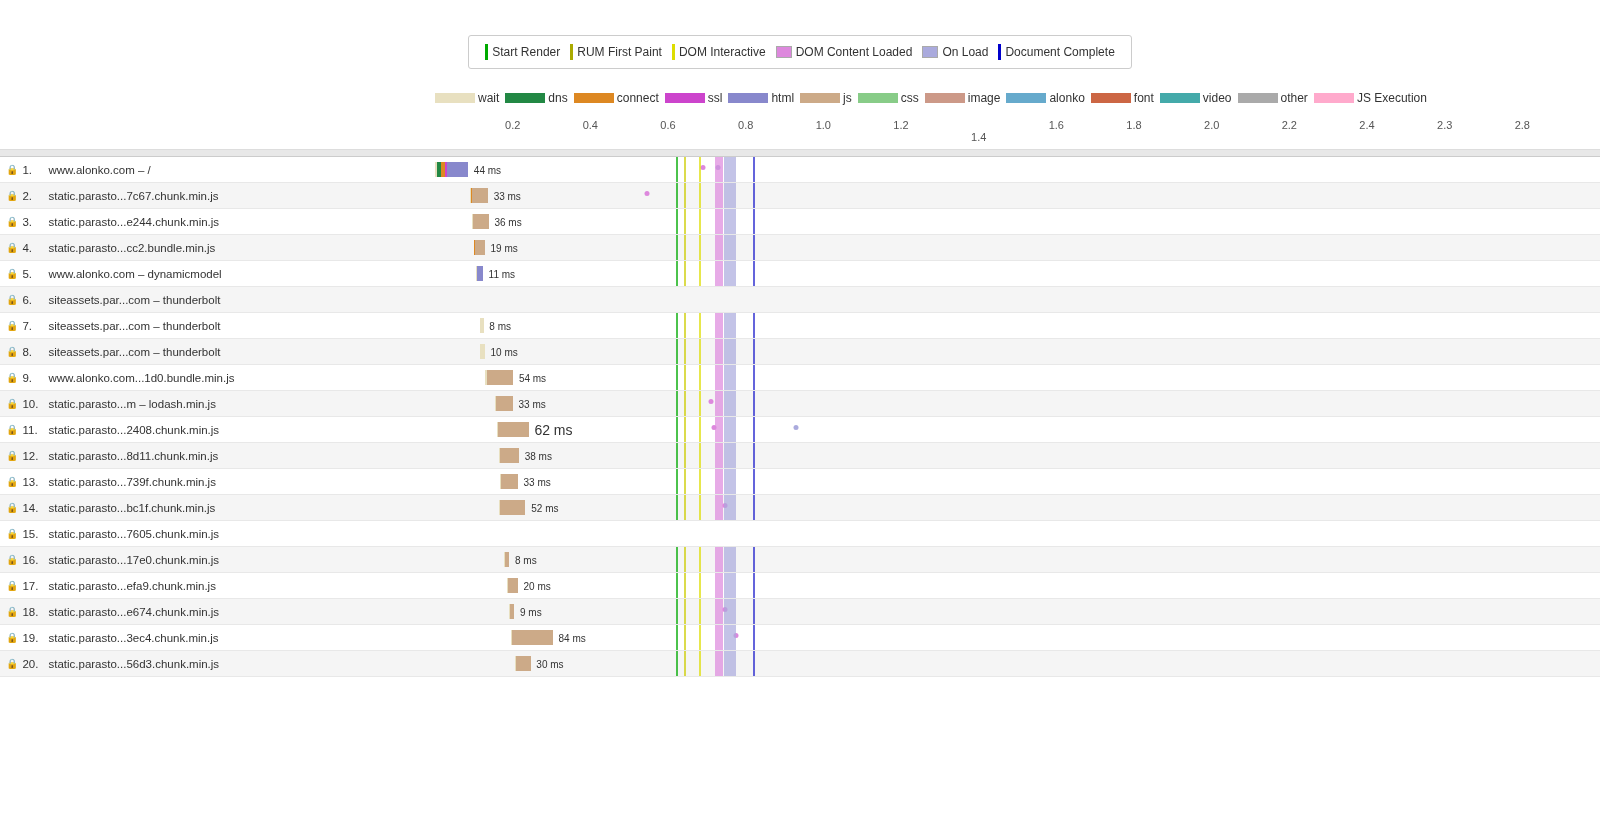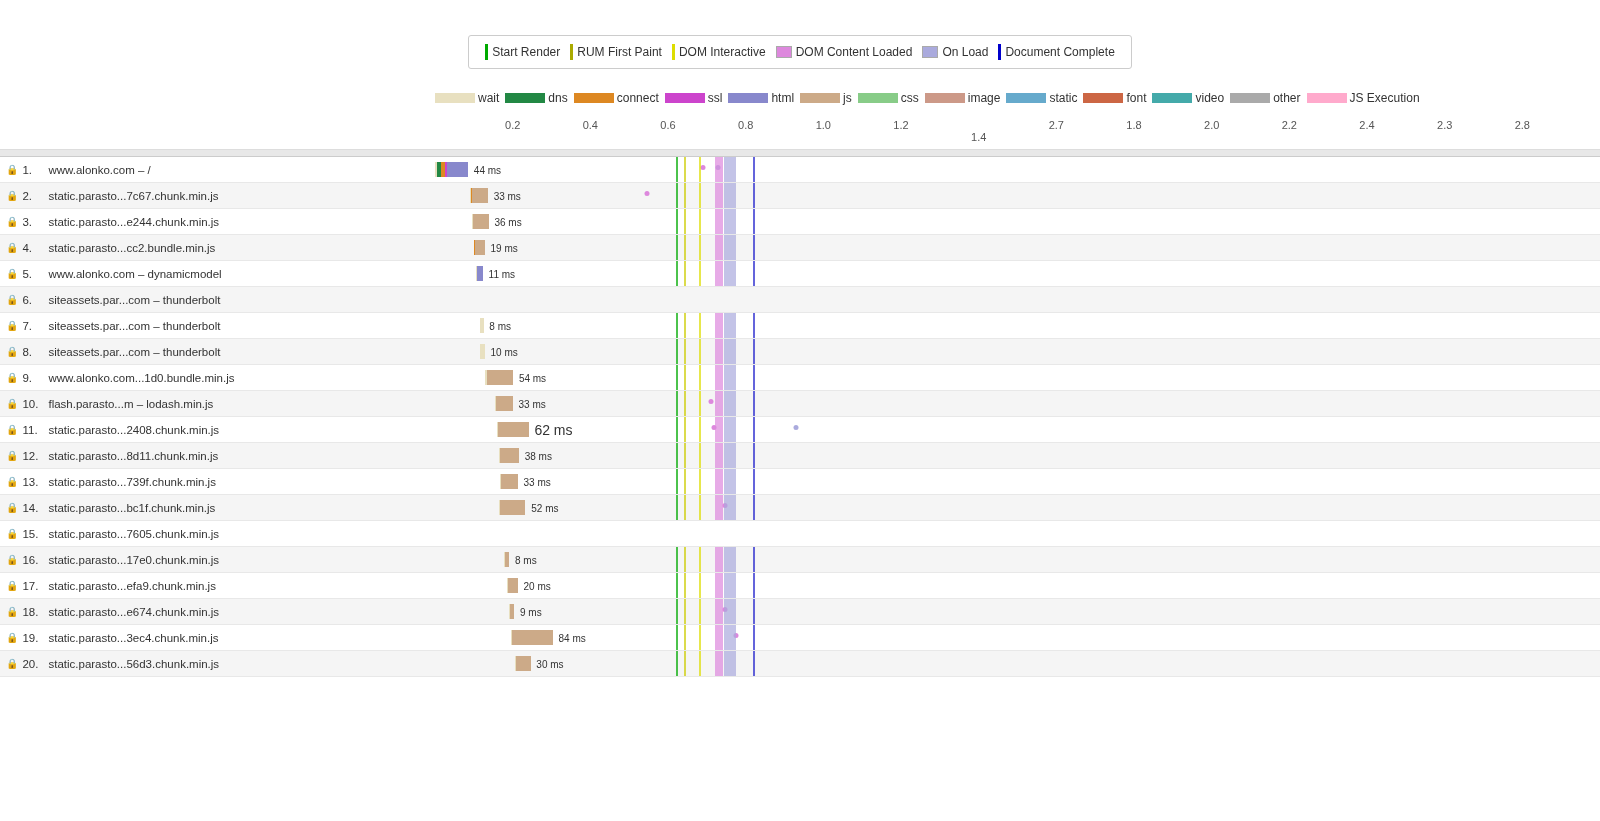--- a/index.html
+++ b/index.html
@@ -112,21 +112,21 @@
       <div class="type-item">
         <span style="display:inline-block;width:40px;height:10px;background:#88cc88;"></span>
         <span class="type-label">css</span>
       </div>
       <div class="type-item">
         <span style="display:inline-block;width:40px;height:10px;background:#cc9988;"></span>
         <span class="type-label">image</span>
       </div>
       <div class="type-item">
         <span style="display:inline-block;width:40px;height:10px;background:#66aacc;"></span>
-        <span class="type-label">static</span>
+        <span class="type-label">alonko</span>
       </div>
       <div class="type-item">
         <span style="display:inline-block;width:40px;height:10px;background:#cc6644;"></span>
         <span class="type-label">font</span>
       </div>
       <div class="type-item">
         <span style="display:inline-block;width:40px;height:10px;background:#44aaaa;"></span>
         <span class="type-label">video</span>
       </div>
       <div class="type-item">
@@ -142,21 +142,21 @@
   <div class="col-headers">
     <div class="col-name"></div>
     <div class="col-timing" style="position:relative; height:30px; flex:1;">
     <span class="tick-label" style="left: 6.66667%;">0.2</span>
         <span class="tick-label" style="left: 13.3333%;">0.4</span>
         <span class="tick-label" style="left: 20%;">0.6</span>
         <span class="tick-label" style="left: 26.6667%;">0.8</span>
         <span class="tick-label" style="left: 33.3333%;">1.0</span>
         <span class="tick-label" style="left: 40%;">1.2</span>
         <span class="tick-label" style="left: 46.6667%; margin-top: 12px;">1.4</span>
-        <span class="tick-label" style="left: 53.3333%;">2.7</span>
+        <span class="tick-label" style="left: 53.3333%;">1.6</span>
         <span class="tick-label" style="left: 60%;">1.8</span>
         <span class="tick-label" style="left: 66.6667%;">2.0</span>
         <span class="tick-label" style="left: 73.3333%;">2.2</span>
         <span class="tick-label" style="left: 80%; text-align: center;">2.4</span>
         <span class="tick-label" style="left: 86.6667%;">2.3</span>
         <span class="tick-label" style="left: 93.3333%;">2.8</span>
       </div>
   </div>
 
   <div class="section-header"></div>
@@ -315,21 +315,21 @@
           <div style="position: absolute; left: 22.6667%; top: 0px; bottom: 0px; width: 2px; background: rgb(221, 221, 0); opacity: 0.7; z-index: 5;"></div>
           <div style="position: absolute; left: 24%; top: 0px; bottom: 0px; width: 8px; background: rgb(221, 136, 221); opacity: 0.7; z-index: 5;"></div>
           <div style="position: absolute; left: 24.8333%; top: 0px; bottom: 0px; width: 12px; background: rgb(170, 170, 221); opacity: 0.7; z-index: 5;"></div>
           <div style="position: absolute; left: 27.3333%; top: 0px; bottom: 0px; width: 2px; background: rgb(34, 34, 204); opacity: 0.7; z-index: 5;"></div>
         </div>
       </div>
       <div class="request-row">
         <div class="req-name">
           <span class="lock-icon">🔒</span>
           <span class="req-num">10.</span>
-          <span>flash.parasto...m – lodash.min.js</span>
+          <span>static.parasto...m – lodash.min.js</span>
         </div>
         <div class="req-bar-area" style="position: relative;">
           <div style="position: absolute; left: 5.16667%; width: 0.1%; height: 60%; top: 20%; background: rgb(232, 224, 192);"></div>
           <div style="position: absolute; left: 5.26667%; width: 1.4%; height: 60%; top: 20%; background: rgb(204, 170, 136);"></div>
           <span style="position: absolute; left: 7.16667%; top: 50%; transform: translateY(-50%); font-size: 10px; white-space: nowrap;">33 ms</span>
           <div style="position: absolute; left: 23.7333%; top: 30%; width: 5px; height: 5px; border-radius: 50%; background: rgb(221, 136, 221); transform: translateX(-50%);"></div>
           <div style="position: absolute; left: 20.6667%; top: 0px; bottom: 0px; width: 2px; background: rgb(0, 170, 0); opacity: 0.7; z-index: 5;"></div>
           <div style="position: absolute; left: 21.3333%; top: 0px; bottom: 0px; width: 2px; background: rgb(204, 204, 0); opacity: 0.7; z-index: 5;"></div>
           <div style="position: absolute; left: 22.6667%; top: 0px; bottom: 0px; width: 2px; background: rgb(221, 221, 0); opacity: 0.7; z-index: 5;"></div>
           <div style="position: absolute; left: 24%; top: 0px; bottom: 0px; width: 8px; background: rgb(221, 136, 221); opacity: 0.7; z-index: 5;"></div>

